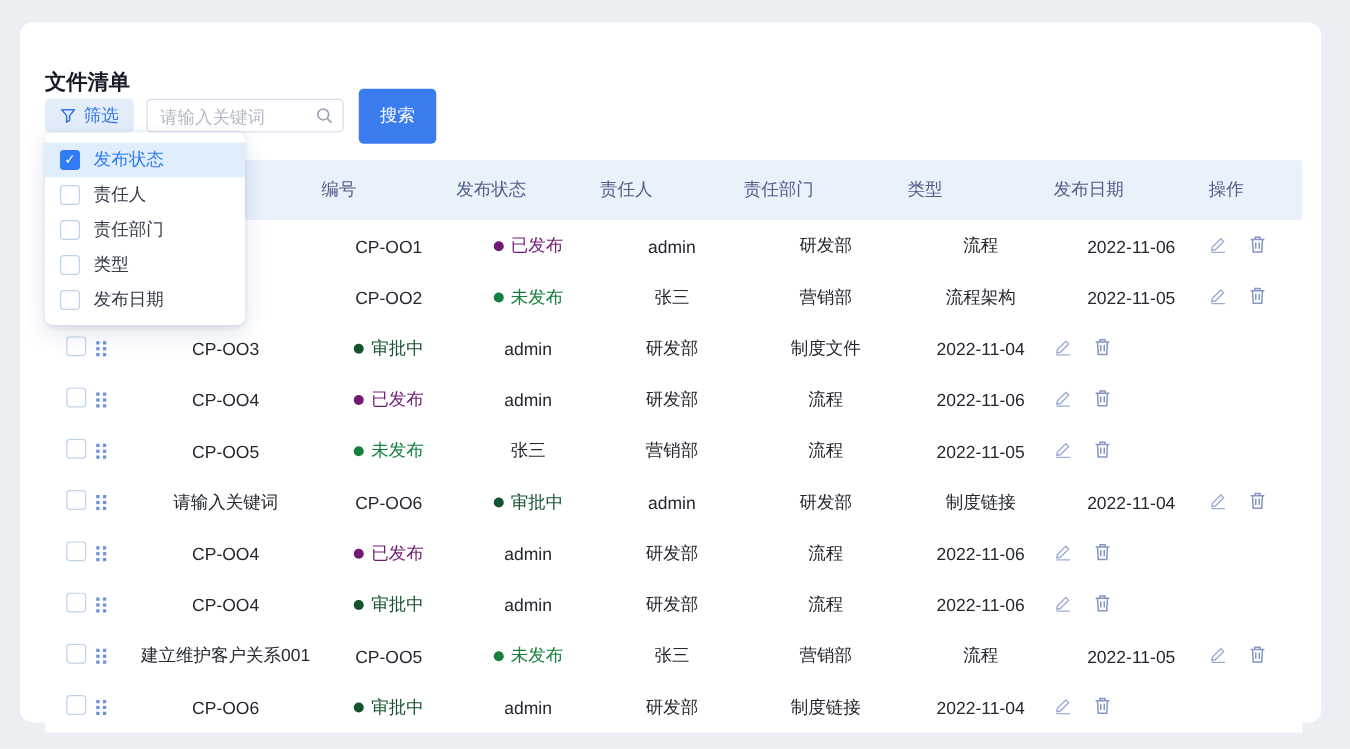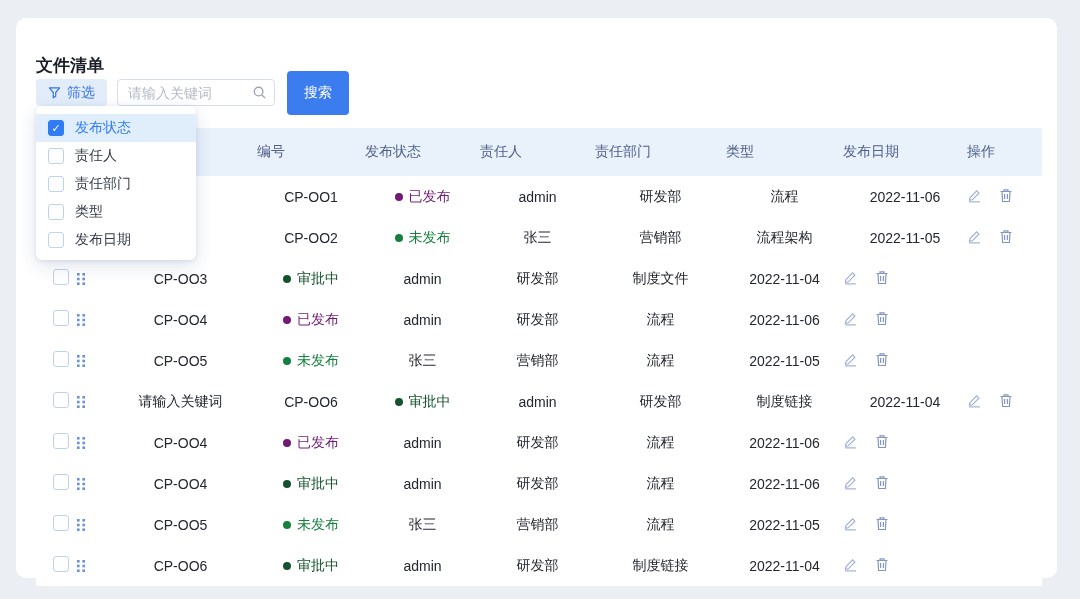--- a/index.html
+++ b/index.html
@@ -367,20 +367,21 @@
     <div class="tr tr-body">
       <div class="td c-check"><span class="cb"></span></div>
       <div class="td c-drag"><span><svg class="drag" width="10" height="14" viewBox="0 0 10 14" fill="#6b90dd">
               <rect x="1" y="1" width="2.6" height="2.6"></rect>
               <rect x="6.4" y="1" width="2.6" height="2.6"></rect>
               <rect x="1" y="5.7" width="2.6" height="2.6"></rect>
               <rect x="6.4" y="5.7" width="2.6" height="2.6"></rect>
               <rect x="1" y="10.4" width="2.6" height="2.6"></rect>
               <rect x="6.4" y="10.4" width="2.6" height="2.6"></rect>
             </svg></span></div>
+      <div class="td c-name">建立维护客户关系001</div>
       <div class="td c-code">CP-OO5</div>
       <div class="td c-status"><span class="status" data-status="unpublished">
             <i class="dot"></i>
             <span>未发布</span>
           </span></div>
       <div class="td c-owner">张三</div>
       <div class="td c-dept">营销部</div>
       <div class="td c-type">流程</div>
       <div class="td c-date">2022-11-05</div>
       <div class="td c-ops">

